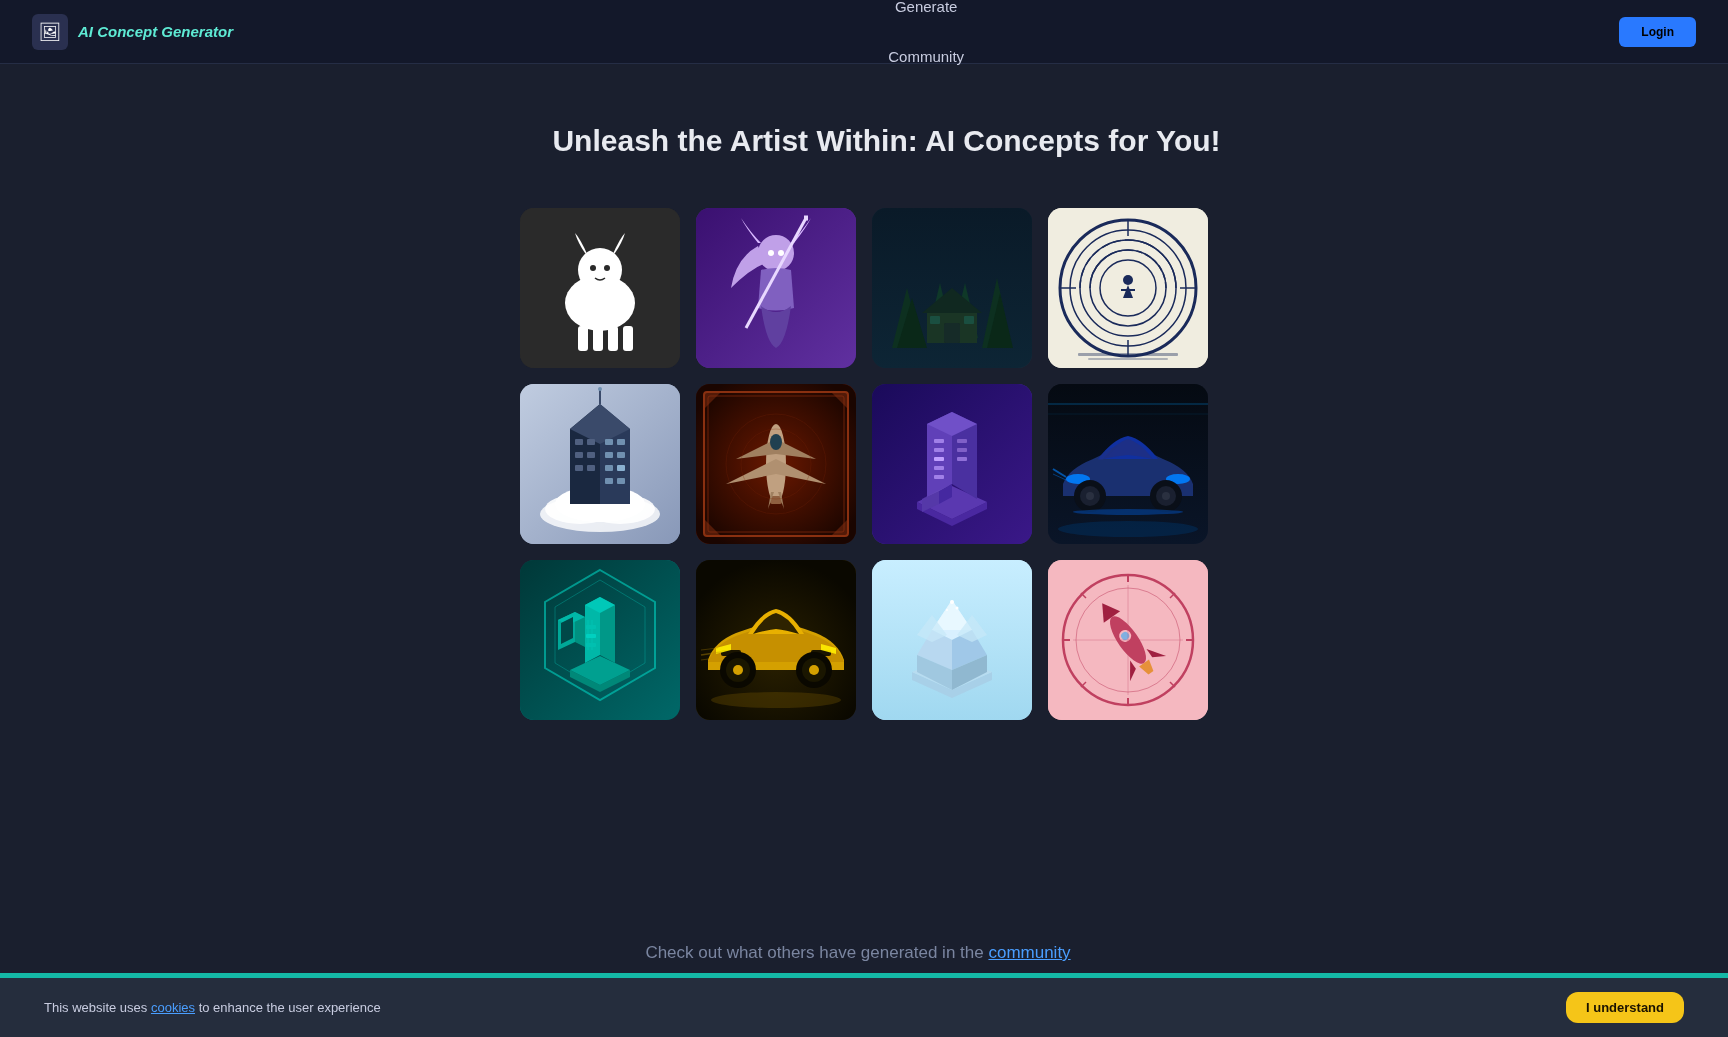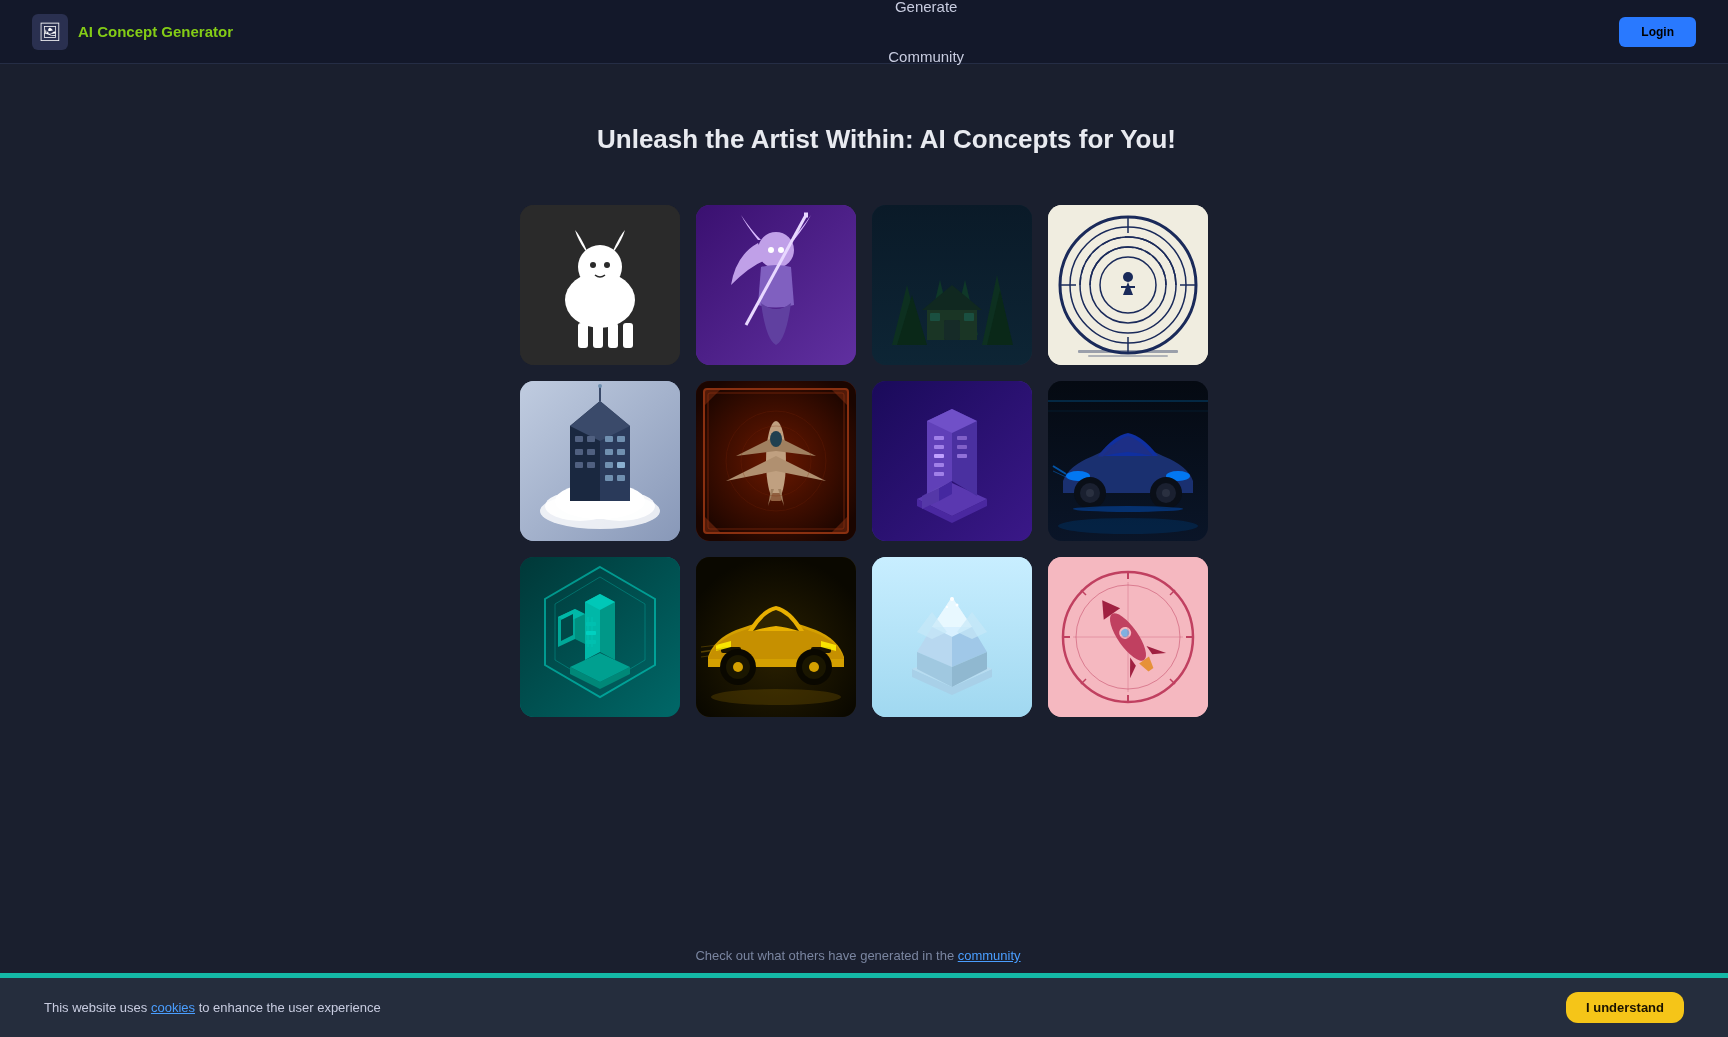--- a/index.html
+++ b/index.html
@@ -37,21 +37,22 @@
       border-radius: 6px;
       display: flex;
       align-items: center;
       justify-content: center;
       font-size: 18px;
     }
 
     .logo-text {
       font-size: 15px;
       font-weight: 600;
-      color: #84cc16;
+      color: #5eead4;
+      font-style: italic;
     }
 
     .header-nav {
       display: flex;
       align-items: center;
       gap: 33px;
       flex-direction: column;
     }
 
     .nav-link {
@@ -74,21 +75,21 @@
 
     
     main {
       display: flex;
       flex-direction: column;
       align-items: center;
       padding: 60px 20px 40px;
     }
 
     .hero-title {
-      font-size: 26px;
+      font-size: 30px;
       font-weight: 600;
       color: #e8eaf0;
       margin-bottom: 50px;
       text-align: left;
       margin-left: 45px;
     }
 
     
     .image-grid {
       display: grid;
@@ -188,21 +189,21 @@
       cursor: pointer;
     }
 
     
     .bottom-text {
       position: fixed;
       bottom: 60px;
       left: 0;
       right: 12px;
       text-align: center;
-      font-size: 13px;
+      font-size: 17px;
       color: #7a85a0;
       padding: 14px;
     }
 
     .community-link {
       color: #4a9eff;
       text-decoration: underline;
       cursor: pointer;
     }
   </style>

